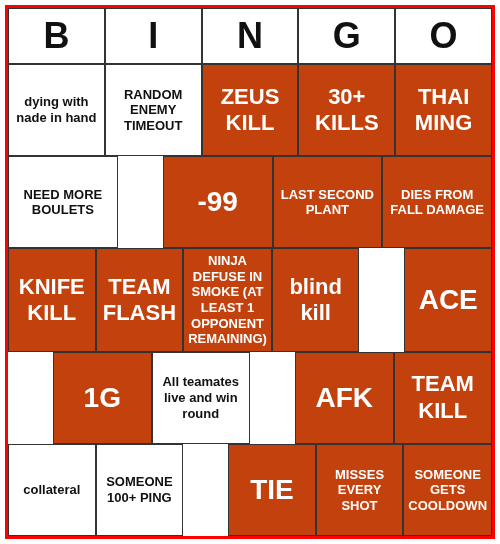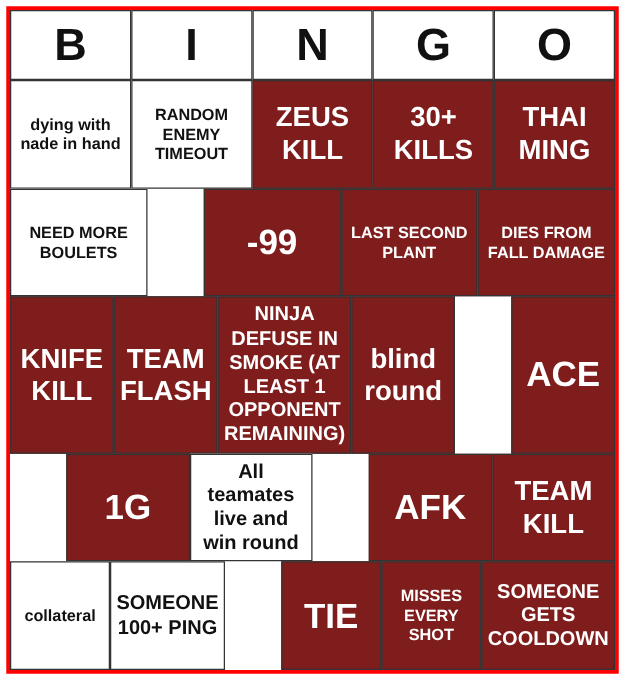--- a/index.html
+++ b/index.html
@@ -45,30 +45,30 @@
     .bingo-cell {
       flex: 1;
       border: 1px solid #333;
       display: flex;
       align-items: center;
       justify-content: center;
       text-align: center;
       font-size: 13px;
       font-weight: bold;
       color: #fff;
-      background: #7f1d1d;
+      background: #c2410c;
       padding: 4px;
       line-height: 1.2;
     }
     .bingo-cell.light {
       background: #fff;
       color: #111;
     }
     .bingo-cell.small-text {
-      font-size: 16px;
+      font-size: 13px;
     }
     .bingo-cell.large-text {
       font-size: 22px;
     }
     .bingo-cell.xlarge-text {
       font-size: 28px;
       margin-left: 45px;
     }
   </style>
 </head>
@@ -93,21 +93,21 @@
       <div class="bingo-row">
         <div class="bingo-cell light">NEED MORE BOULETS</div>
         <div class="bingo-cell xlarge-text">-99</div>
         <div class="bingo-cell">LAST SECOND PLANT</div>
         <div class="bingo-cell">DIES FROM FALL DAMAGE</div>
       </div>
       <div class="bingo-row">
         <div class="bingo-cell large-text">KNIFE KILL</div>
         <div class="bingo-cell large-text">TEAM FLASH</div>
         <div class="bingo-cell small-text">NINJA DEFUSE IN SMOKE (AT LEAST 1 OPPONENT REMAINING)</div>
-        <div class="bingo-cell large-text">blind round</div>
+        <div class="bingo-cell large-text">blind kill</div>
         <div class="bingo-cell xlarge-text">ACE</div>
       </div>
       <div class="bingo-row">
         <div class="bingo-cell xlarge-text">1G</div>
         <div class="bingo-cell light small-text">All teamates live and win round</div>
         <div class="bingo-cell xlarge-text">AFK</div>
         <div class="bingo-cell large-text">TEAM KILL</div>
       </div>
       <div class="bingo-row">
         <div class="bingo-cell light">collateral</div>

